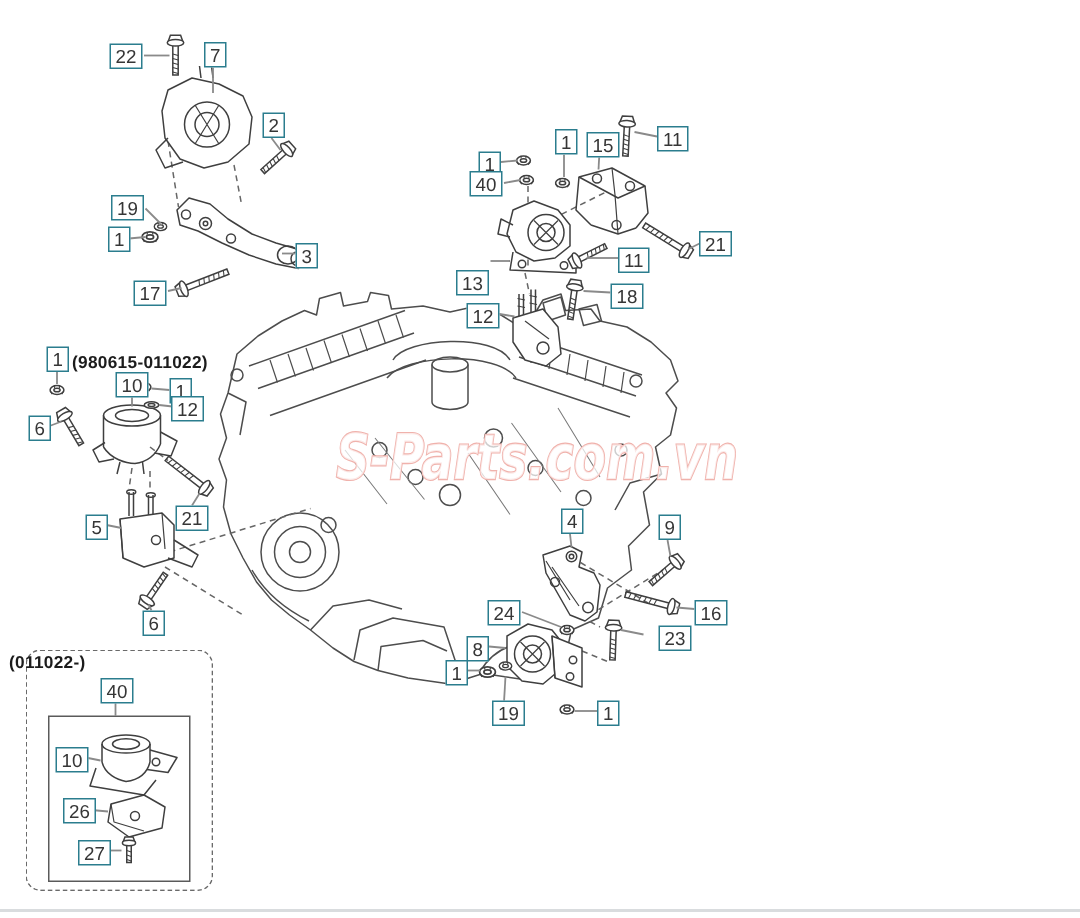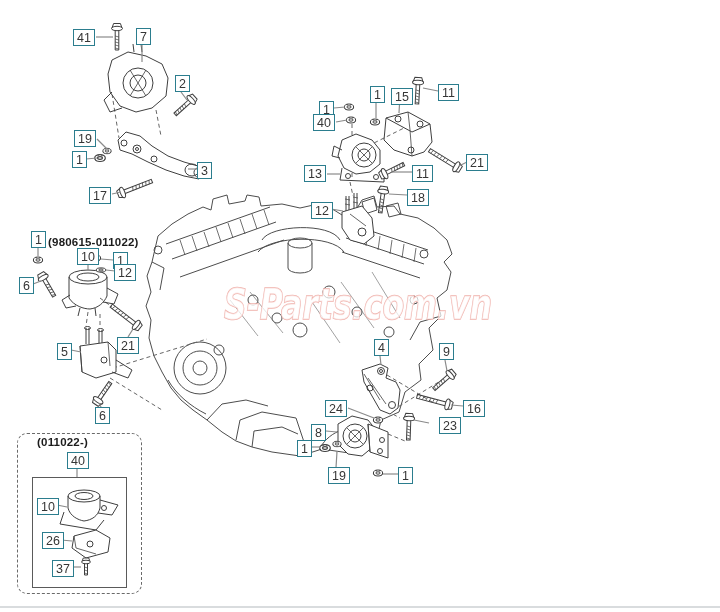--- a/index.html
+++ b/index.html
@@ -288,54 +288,54 @@
         <path d="M336,468 L337,451"></path>
         <path d="M399,474 L383,474"></path>
     </g>
 
     <text x="224" y="319" font-family="DejaVu Sans, sans-serif" font-size="42" font-style="italic" font-weight="bold" textLength="268" lengthAdjust="spacingAndGlyphs" fill="rgba(255,255,255,0.72)" stroke="#f0b2ac" stroke-width="1.5" paint-order="stroke">S-Parts.com.vn</text>
   </svg>
 
   <div class="group-box-dashed"></div>
   <div class="group-box-solid"></div>
   <div class="variant-note" style="left:48px;top:236px">(980615-011022)</div>
-  <div class="variant-note" style="left:37px;top:436px">(011022-)</div>
-
-  <div class="callout" style="left:73px;top:29px">41</div>
+  <div class="variant-note" style="left:6px;top:436px">(011022-)</div>
+
+  <div class="callout" style="left:73px;top:29px">22</div>
   <div class="callout" style="left:136px;top:28px">7</div>
   <div class="callout" style="left:175px;top:75px">2</div>
   <div class="callout" style="left:74px;top:130px">19</div>
   <div class="callout" style="left:72px;top:151px">1</div>
   <div class="callout" style="left:197px;top:162px">3</div>
   <div class="callout" style="left:89px;top:187px">17</div>
 
   <div class="callout" style="left:370px;top:86px">1</div>
   <div class="callout" style="left:391px;top:88px">15</div>
   <div class="callout" style="left:438px;top:84px">11</div>
   <div class="callout" style="left:319px;top:101px">1</div>
   <div class="callout" style="left:313px;top:114px">40</div>
-  <div class="callout" style="left:304px;top:165px">13</div>
+  <div class="callout" style="left:304px;top:180px">13</div>
   <div class="callout" style="left:412px;top:165px">11</div>
   <div class="callout" style="left:466px;top:154px">21</div>
   <div class="callout" style="left:311px;top:202px">12</div>
   <div class="callout" style="left:407px;top:189px">18</div>
 
   <div class="callout" style="left:31px;top:231px">1</div>
   <div class="callout" style="left:77px;top:248px">10</div>
   <div class="callout" style="left:113px;top:252px">1</div>
   <div class="callout" style="left:114px;top:264px">12</div>
   <div class="callout" style="left:19px;top:277px">6</div>
   <div class="callout" style="left:57px;top:343px">5</div>
   <div class="callout" style="left:117px;top:337px">21</div>
   <div class="callout" style="left:95px;top:407px">6</div>
 
   <div class="callout" style="left:67px;top:452px">40</div>
   <div class="callout" style="left:37px;top:498px">10</div>
   <div class="callout" style="left:42px;top:532px">26</div>
-  <div class="callout" style="left:52px;top:560px">37</div>
+  <div class="callout" style="left:52px;top:560px">27</div>
 
   <div class="callout" style="left:374px;top:339px">4</div>
   <div class="callout" style="left:439px;top:343px">9</div>
   <div class="callout" style="left:463px;top:400px">16</div>
   <div class="callout" style="left:325px;top:400px">24</div>
   <div class="callout" style="left:439px;top:417px">23</div>
   <div class="callout" style="left:311px;top:424px">8</div>
   <div class="callout" style="left:297px;top:440px">1</div>
   <div class="callout" style="left:328px;top:467px">19</div>
   <div class="callout" style="left:398px;top:467px">1</div>

